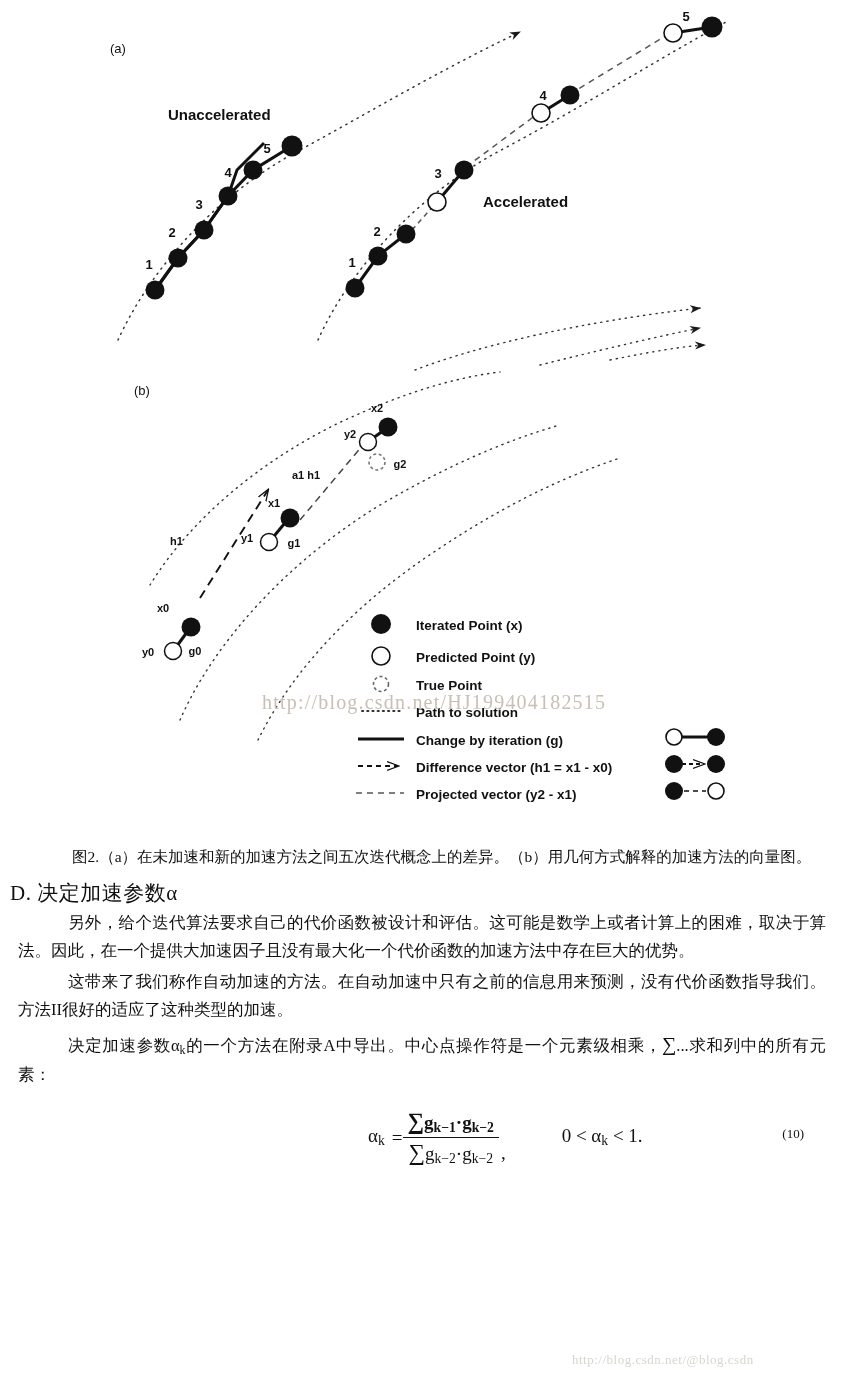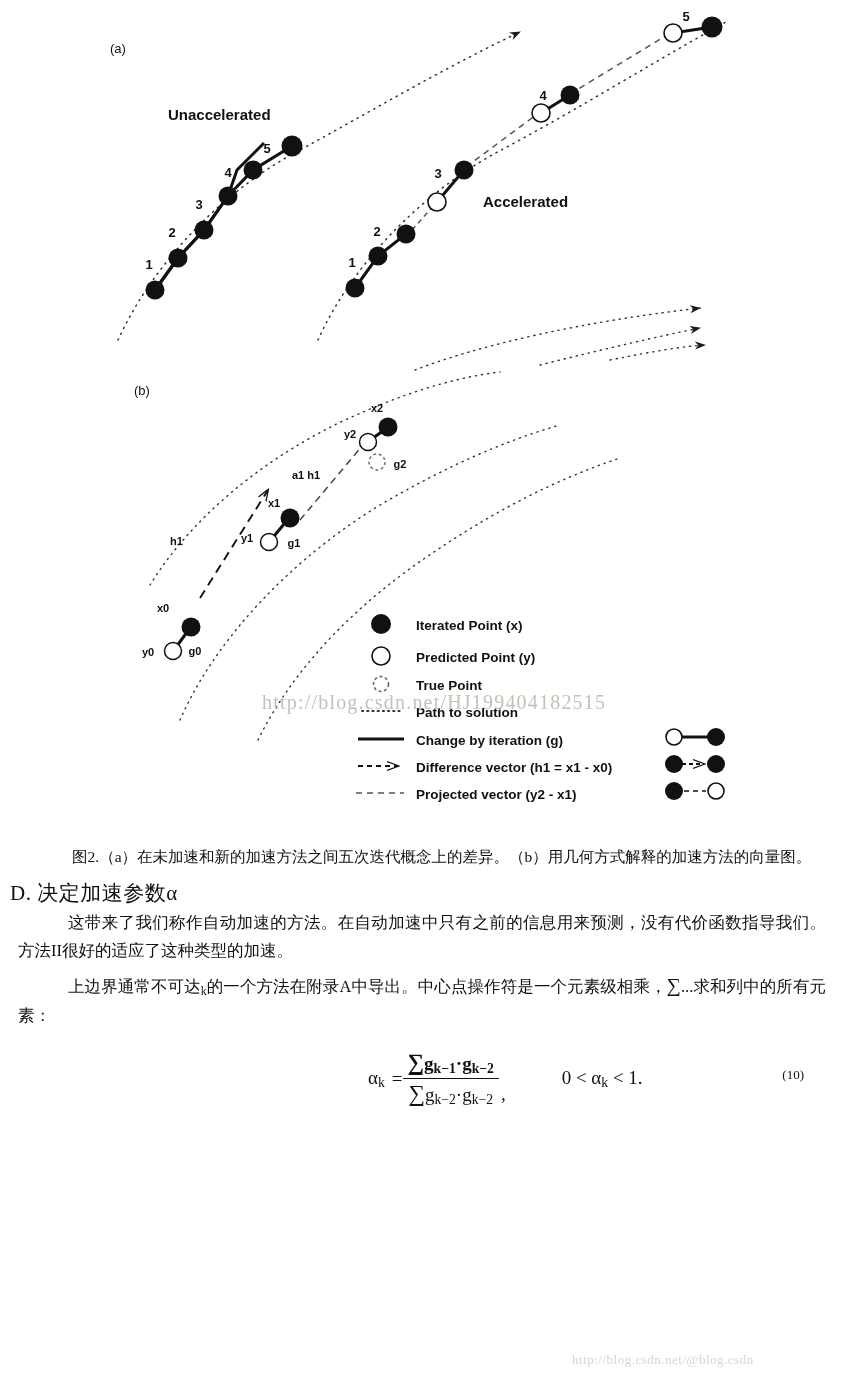--- a/index.html
+++ b/index.html
@@ -268,24 +268,25 @@
   </svg>
 </div>
 
 <div id="text-region">
 
   <p class="caption">图2.（a）在未加速和新的加速方法之间五次迭代概念上的差异。（b）用几何方式解释的加速方法的向量图。</p>
 
   <h2 class="section-heading">D. 决定加速参数α</h2>
 
 
+  <p class="body-par">另外，给个迭代算法要求自己的代价函数被设计和评估。这可能是数学上或者计算上的困难，取决于算法。因此，在一个提供大加速因子且没有最大化一个代价函数的加速方法中存在巨大的优势。</p>
 
   <p class="body-par">这带来了我们称作自动加速的方法。在自动加速中只有之前的信息用来预测，没有代价函数指导我们。方法II很好的适应了这种类型的加速。</p>
 
-  <p class="body-par"><span>上边界通常不可达</span><span class="sub">k</span><span>的一个方法在附录A中导出。中心点操作符是一个元素级相乘，</span><span class="bigsum">∑</span><span>...求和列中的所有元素：</span></p>
+  <p class="body-par"><span>决定加速参数α</span><span class="sub">k</span><span>的一个方法在附录A中导出。中心点操作符是一个元素级相乘，</span><span class="bigsum">∑</span><span>...求和列中的所有元素：</span></p>
 
   <div class="equation-row">
     <div class="eq-body">
       <span class="eq-lhs"><span>α</span><span class="sub">k</span></span>
       <span>=</span>
       <span class="frac">
         <span class="num"><span class="bigsum">∑</span><span>g</span><span class="sub">k−1</span><span>·</span><span>g</span><span class="sub">k−2</span></span>
         <span class="den"><span class="bigsum">∑</span><span>g</span><span class="sub">k−2</span><span>·</span><span>g</span><span class="sub">k−2</span></span>
       </span>
       <span class="eq-comma">,</span>

